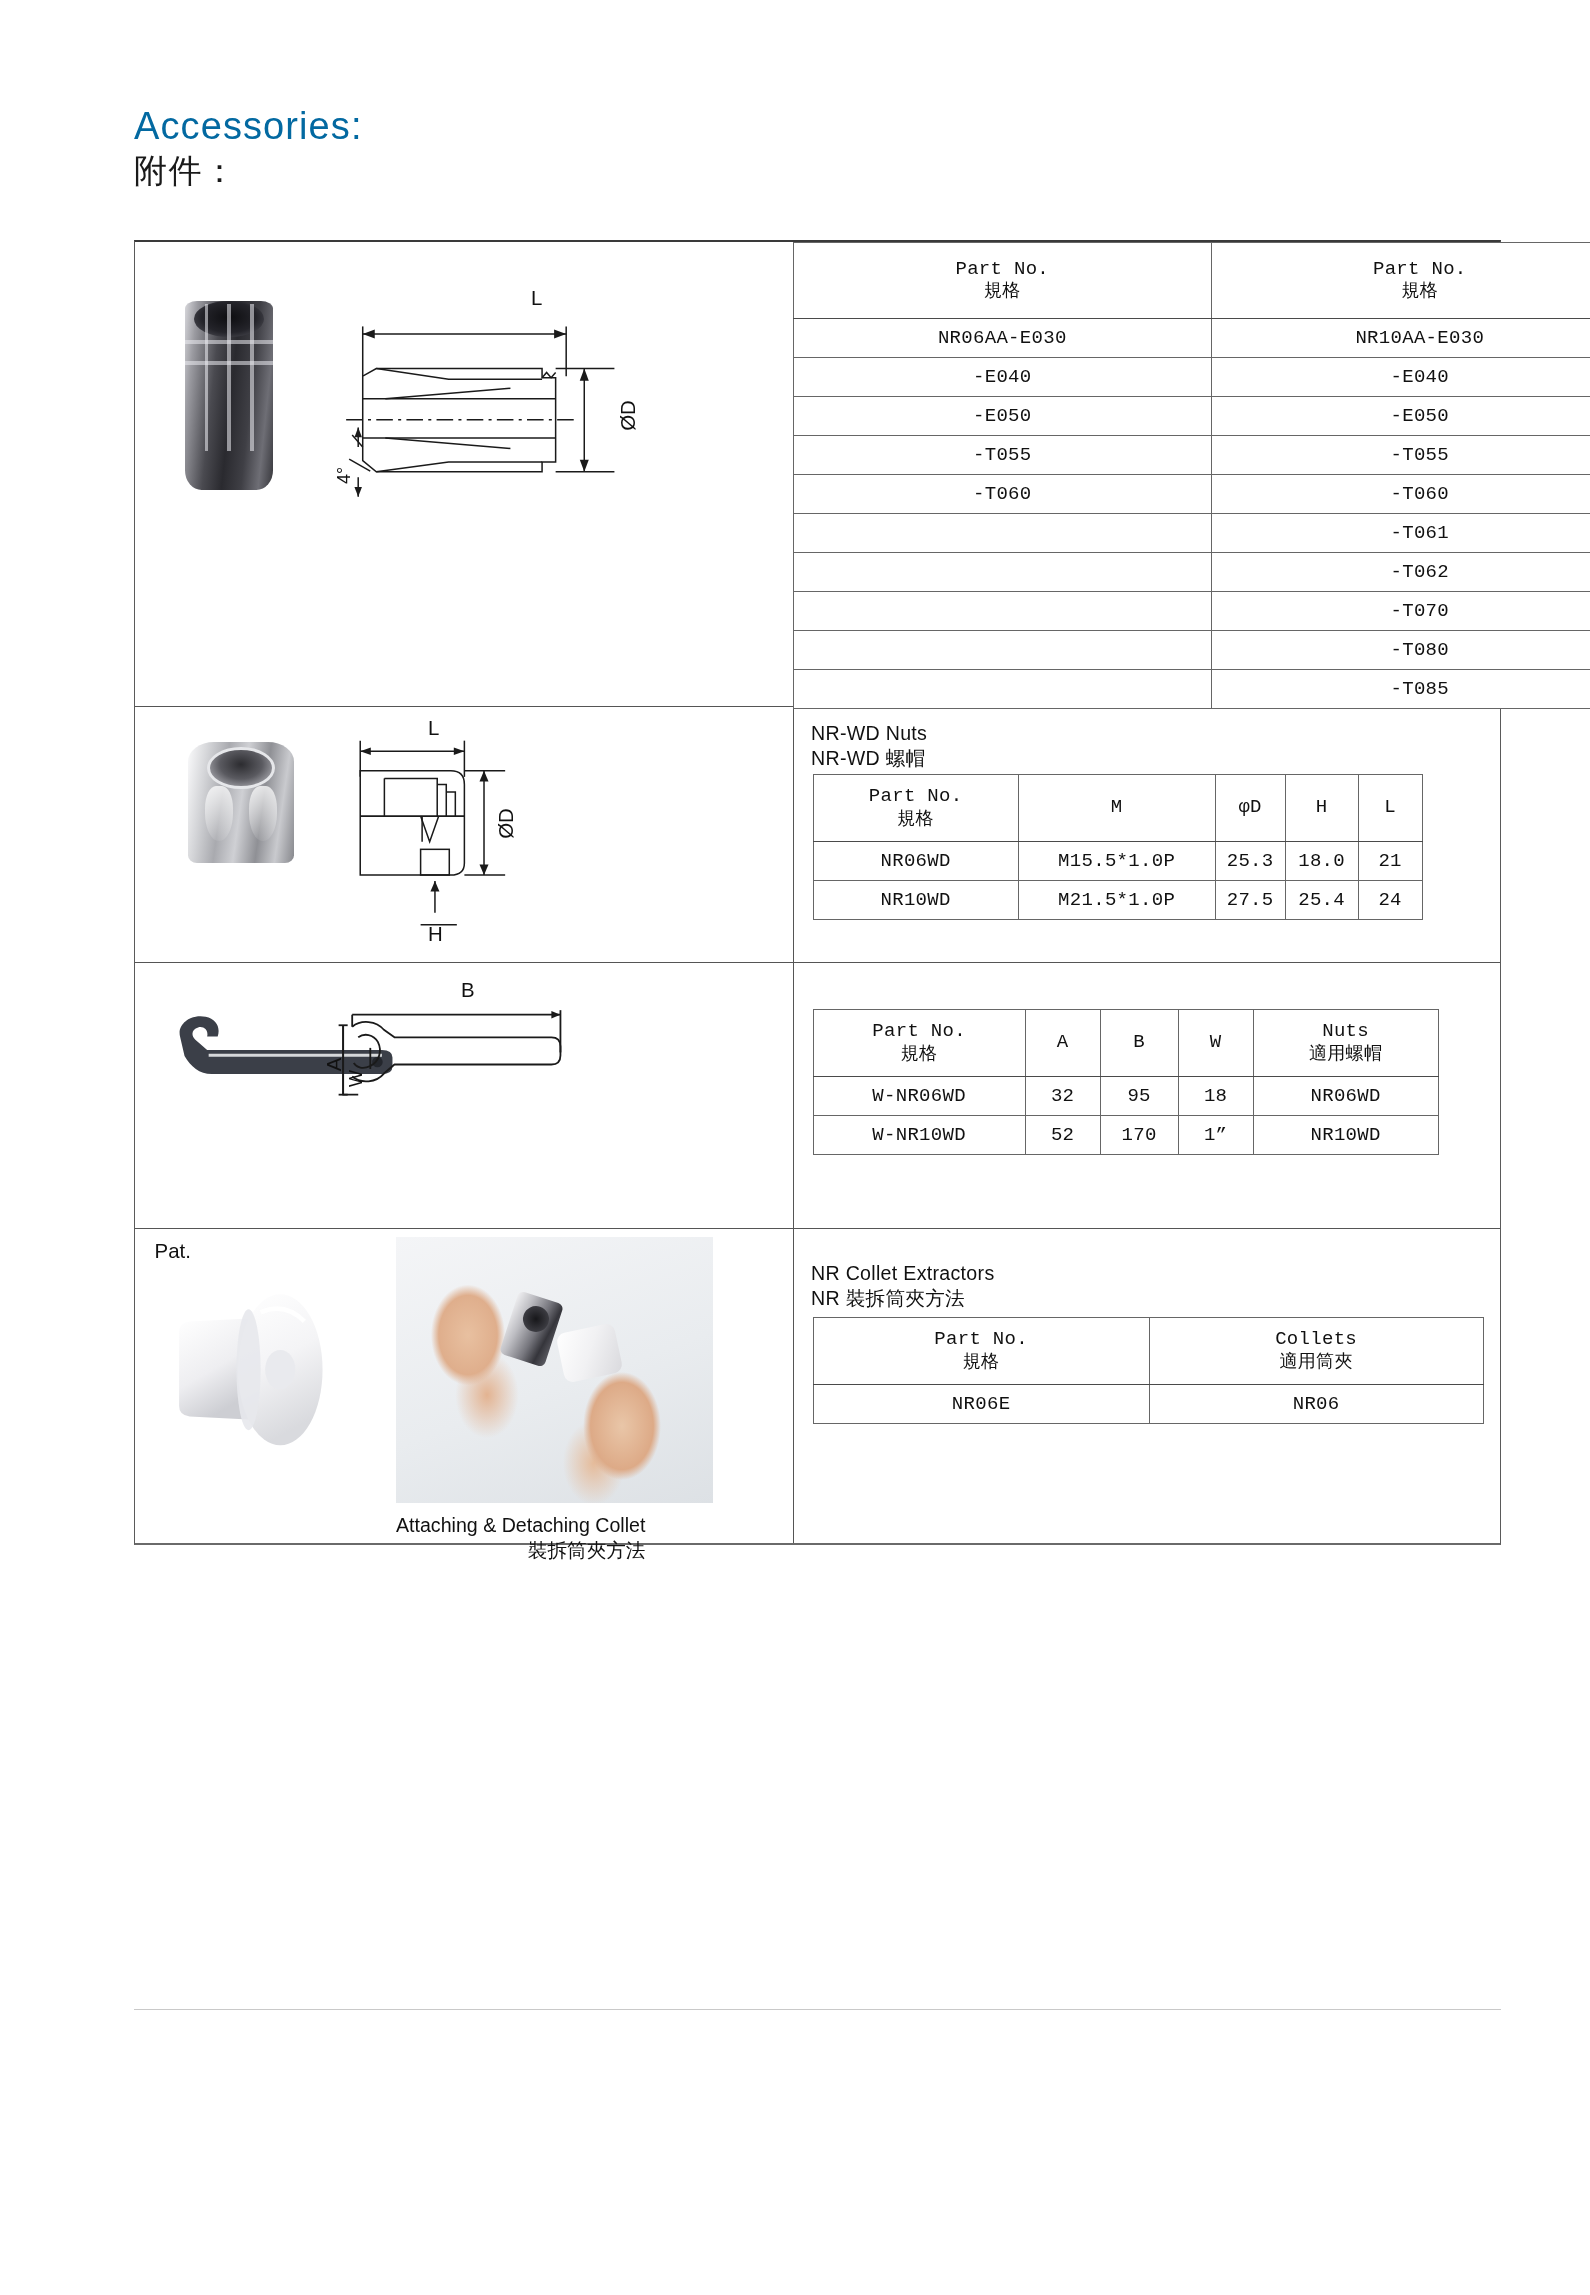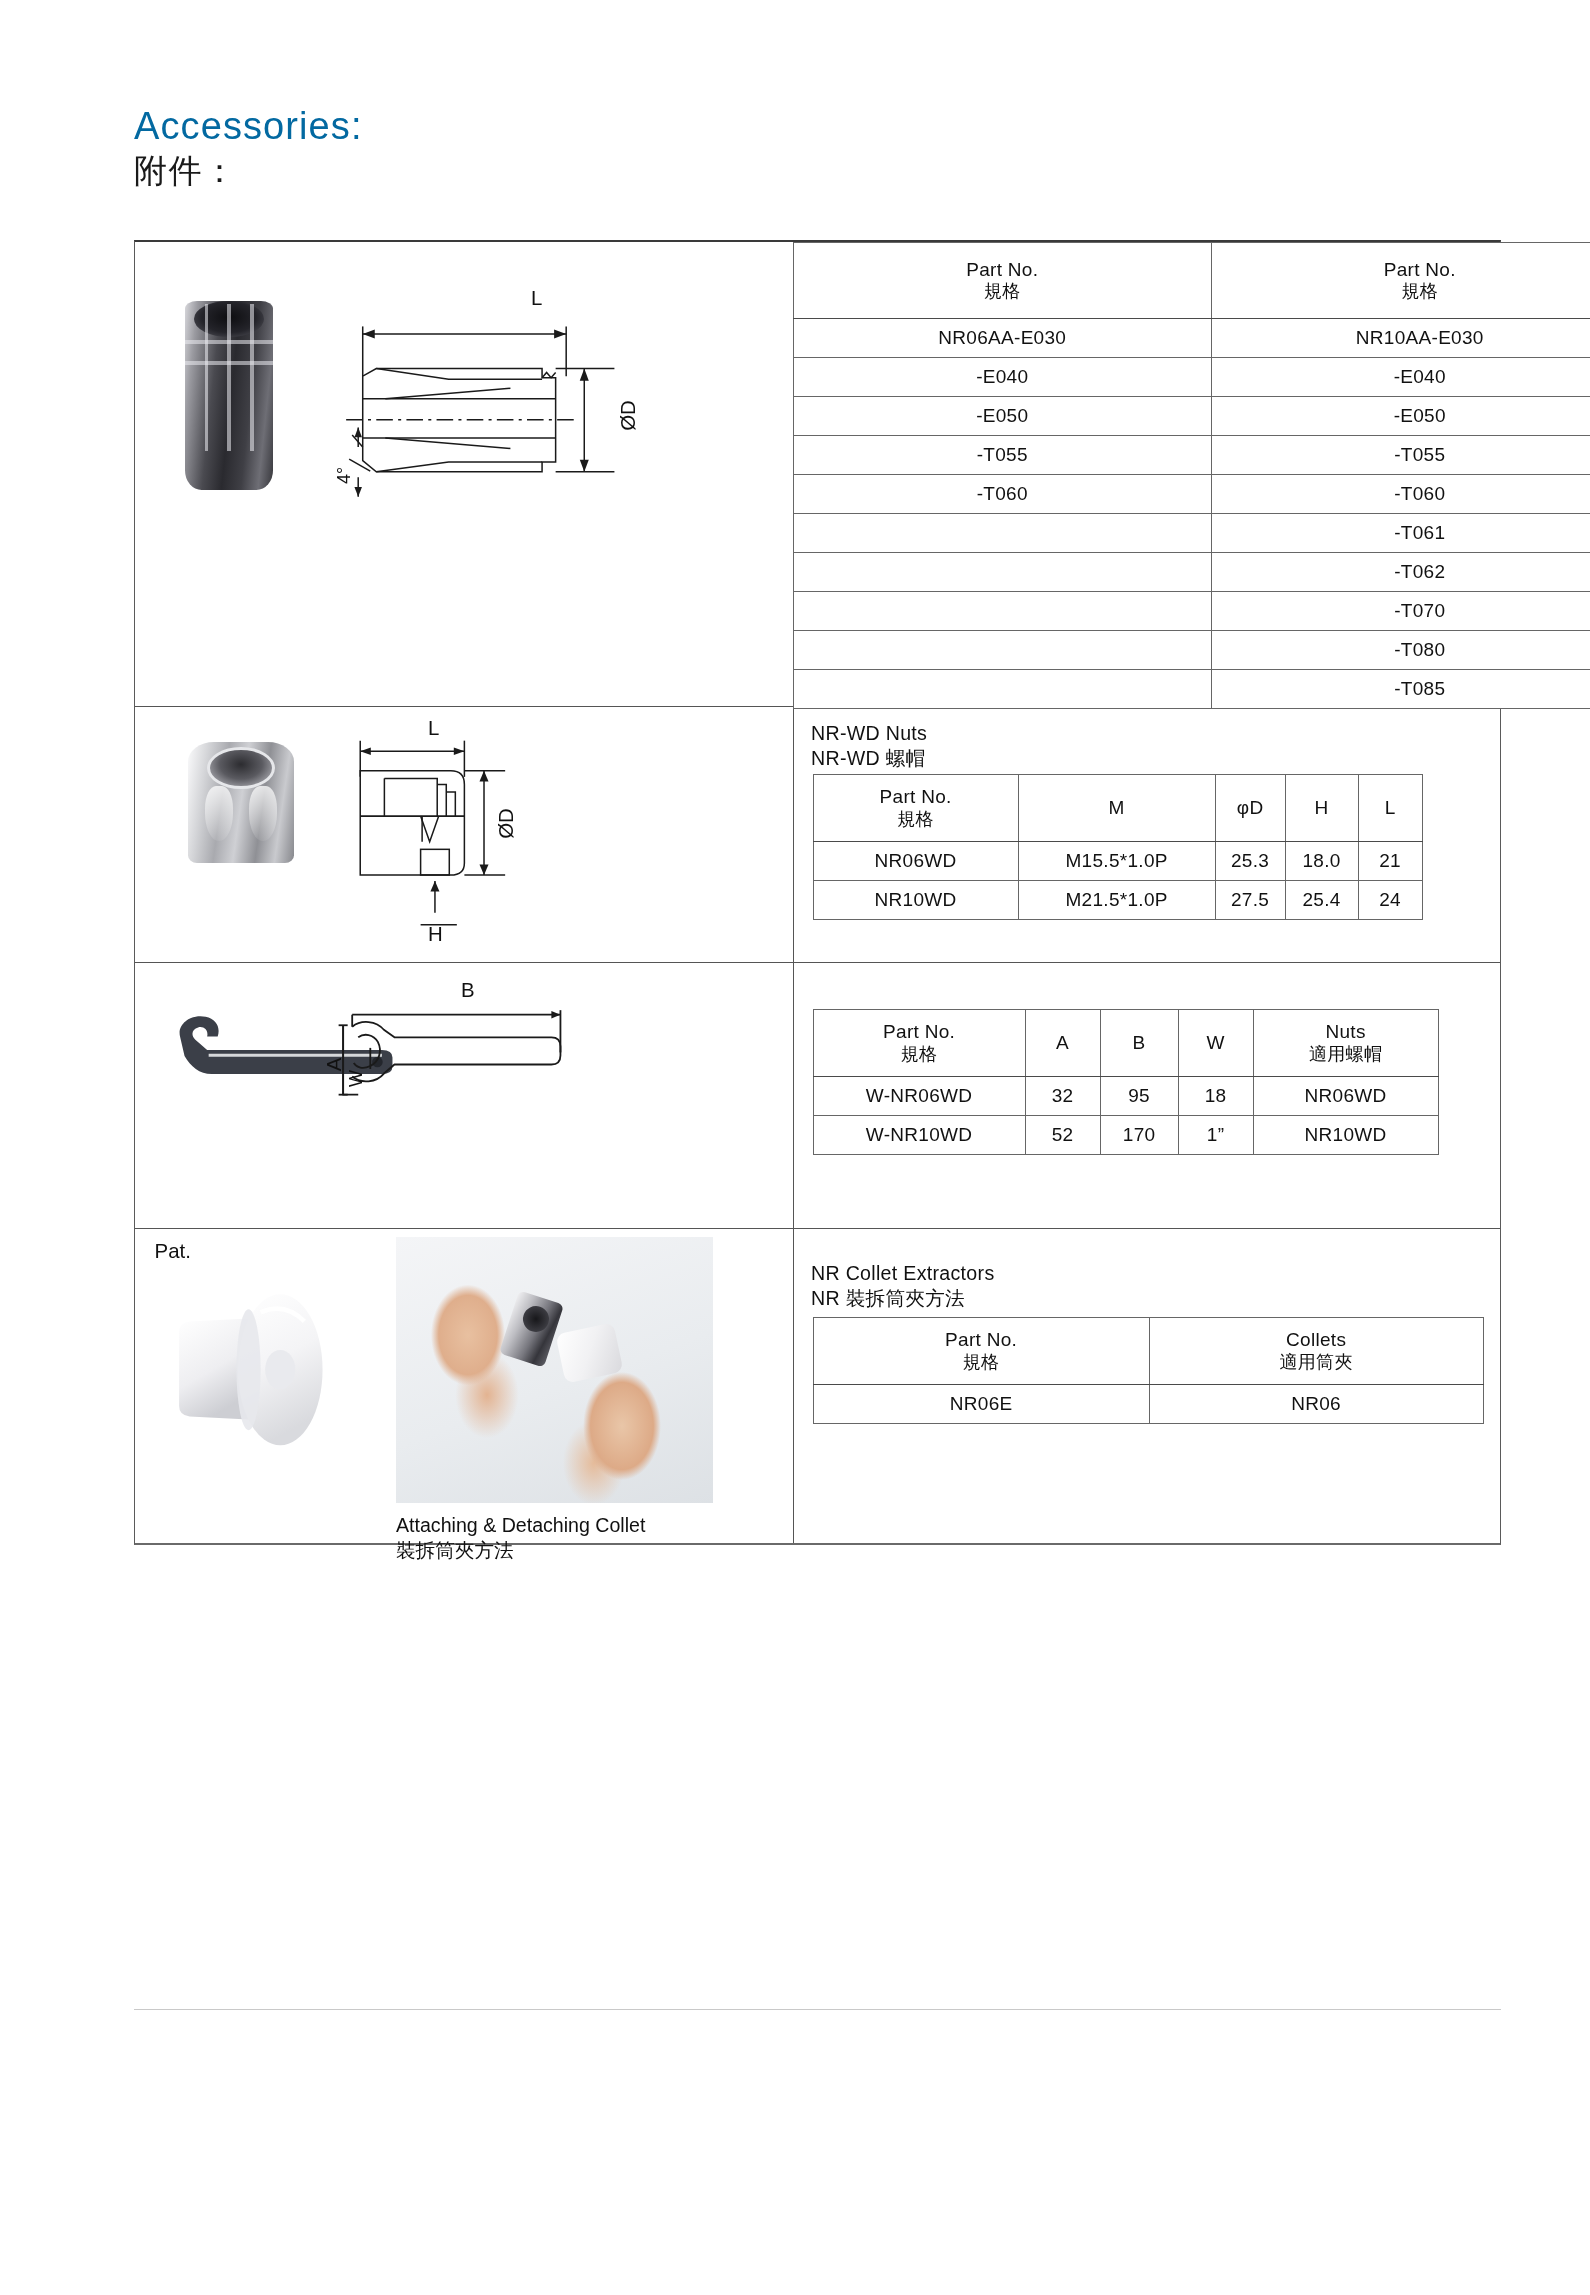--- a/index.html
+++ b/index.html
@@ -63,20 +63,21 @@
     color: #111;
     background: #fff;
   }
   table.dt td, table.dt th {
     border: 0.8px solid #666;
     text-align: center;
     vertical-align: middle;
     font-weight: 400;
     padding: 0 4.5px;
     letter-spacing: 0.3px;
+    font-family: Liberation Mono, monospace;
   }
   table.dt thead th {
     border-bottom: 1.5px solid #4a4a4a;
     line-height: 1.22;
     font-size: 19px;
   }
   table.dt .zh { display: block; font-size: 18px; }
   table.dt tbody td { height: 38px; }
   td.blank { border-left: 0.8px solid #666; border-right: 0.8px solid #666;
              border-top: 0; border-bottom: 0; }
@@ -111,21 +112,21 @@
   .dimlabel {
     position: absolute; font-size: 20.4px; color: #111;
     font-family: "Liberation Sans", sans-serif;
   }
   .rot90 { transform: rotate(-90deg); transform-origin: 50% 50%; }
 
   .patlabel {
     position: absolute; font-size: 20.4px; color: #111;
   }
   .photocap {
-    position: absolute; font-size: 19.6px; line-height: 1.3; color: #111;
+    position: absolute; font-size: 19.6px; line-height: 1.3; color: #111; text-align: right;
   }
 
   
   .photo {
     position: absolute;
     background:
       radial-gradient(ellipse 53px 72px at 72px 98px, #e8c0a0 0%, #dfae8c 55%, rgba(223,174,140,0) 70%),
       radial-gradient(ellipse 44px 60px at 91px 158px, #e3b391 0%, rgba(227,179,145,0) 72%),
       radial-gradient(ellipse 54px 75px at 226px 189px, #e9c6a8 0%, #ddaa87 58%, rgba(221,170,135,0) 72%),
       radial-gradient(ellipse 42px 57px at 198px 226px, #e5bb9a 0%, rgba(229,187,154,0) 74%),

